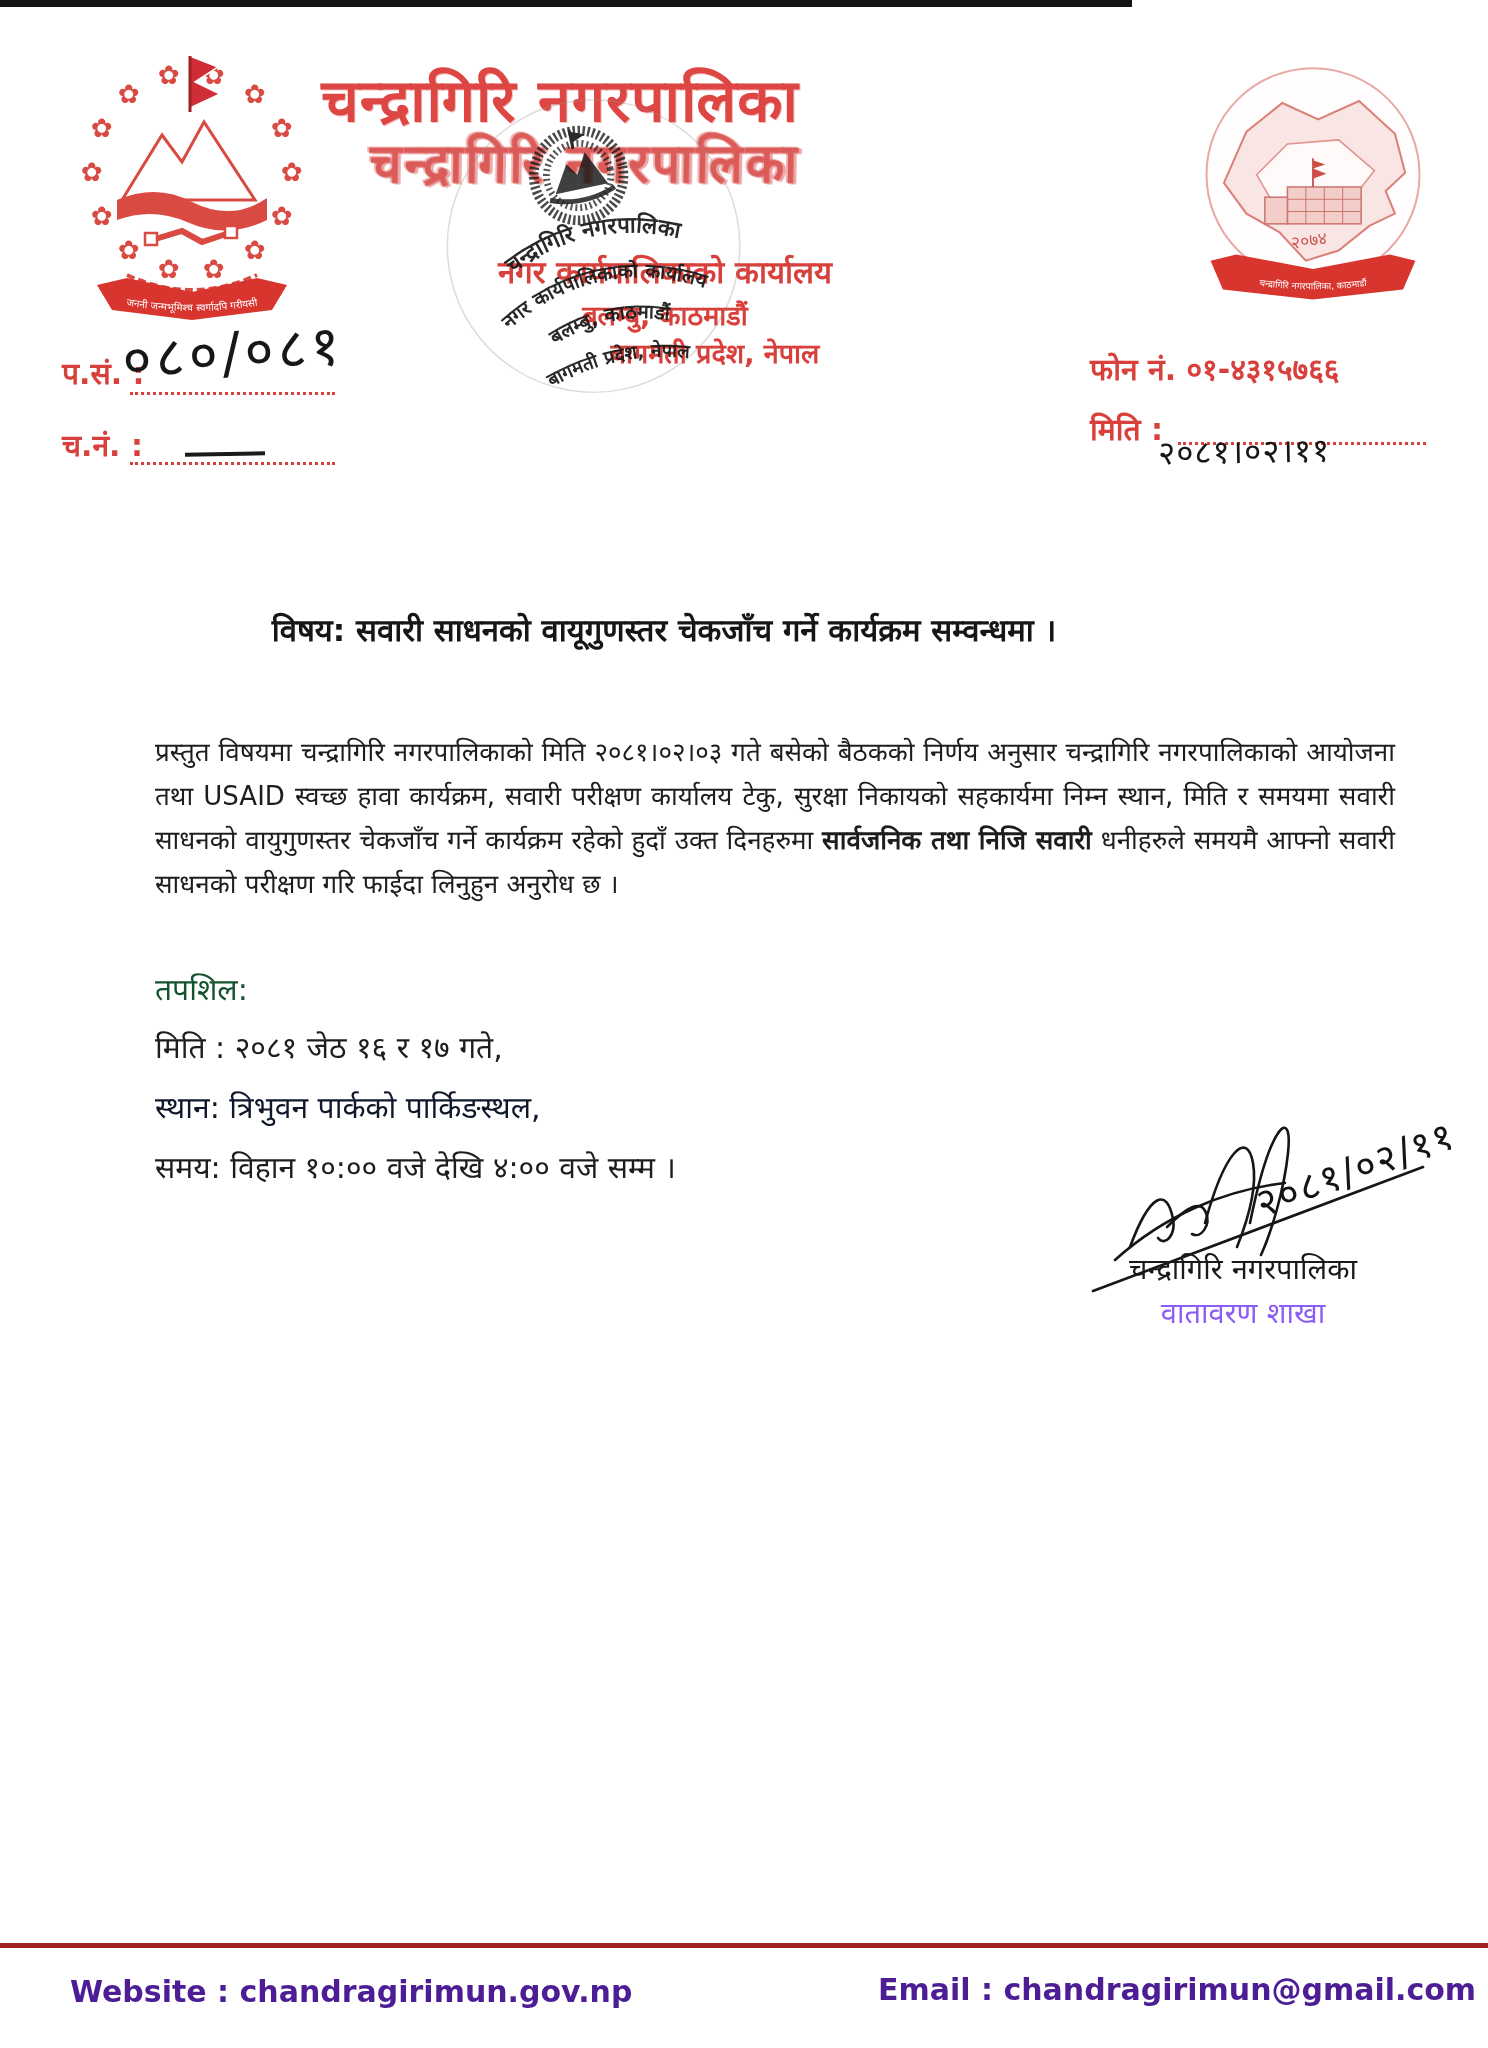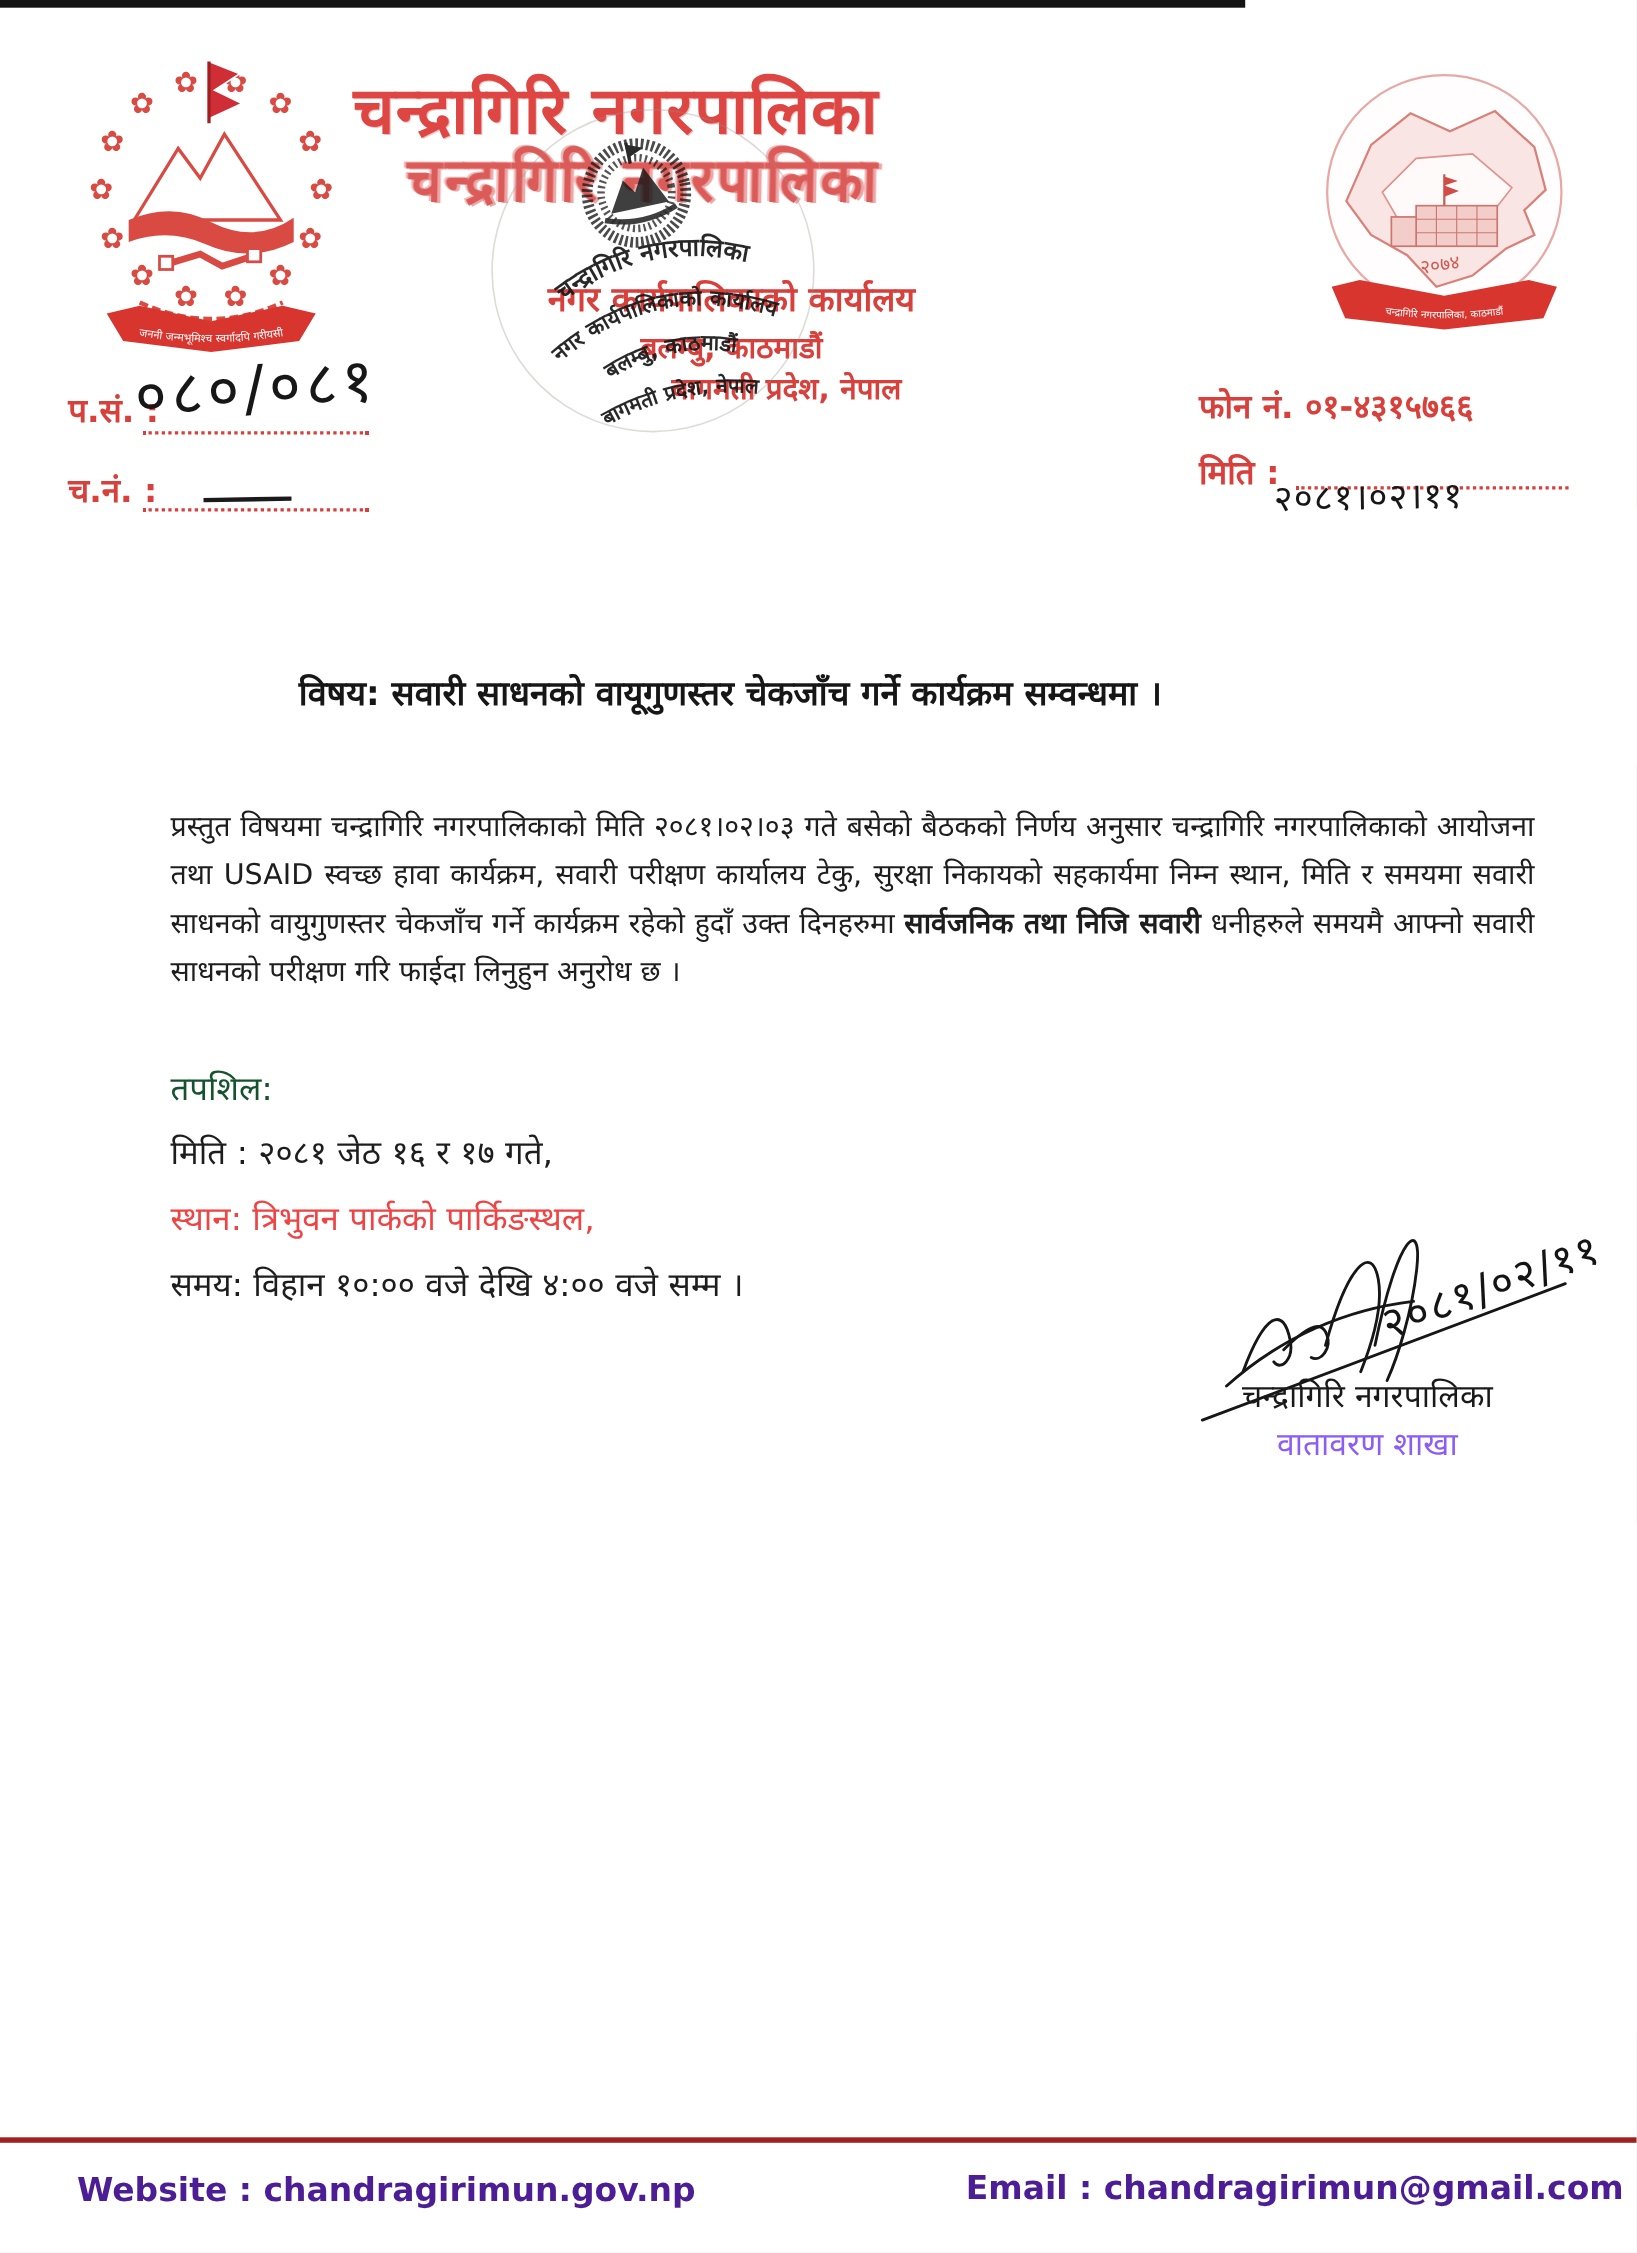--- a/index.html
+++ b/index.html
@@ -58,21 +58,21 @@
     left:0;top:608px;width:1328px;text-align:center;
     font-size:31px;font-weight:700;color:#161616;white-space:nowrap;
   }
   .body-para{
     left:155px;top:730px;width:1240px;
     font-size:26px;line-height:44px;color:#1d1d1d;text-align:justify;
   }
   .body-para b{font-weight:700;}
   .details-heading{left:155px;top:968px;font-size:30px;color:#14532d;}
   .detail-date{left:155px;top:1026px;font-size:30px;color:#1d1d1d;}
-  .detail-place{left:155px;top:1086px;font-size:30px;color:#ef4444;}
+  .detail-place{left:155px;top:1086px;font-size:30px;color:#0f172a;}
   .detail-time{left:155px;top:1146px;font-size:30px;color:#1d1d1d;}
   
   .sig-svg{left:1075px;top:1095px;width:360px;height:210px;}
   .sig-date{
     left:1248px;top:1178px;font-size:39px;color:#141414;white-space:nowrap;
     transform:rotate(-20deg);transform-origin:left top;letter-spacing:2px;
   }
   .sig-org{left:1108px;top:1248px;width:270px;text-align:center;font-size:29px;color:#191919;white-space:nowrap;}
   .sig-dept{left:1108px;top:1292px;width:270px;text-align:center;font-size:29px;color:#8b5cf6;white-space:nowrap;}
   

